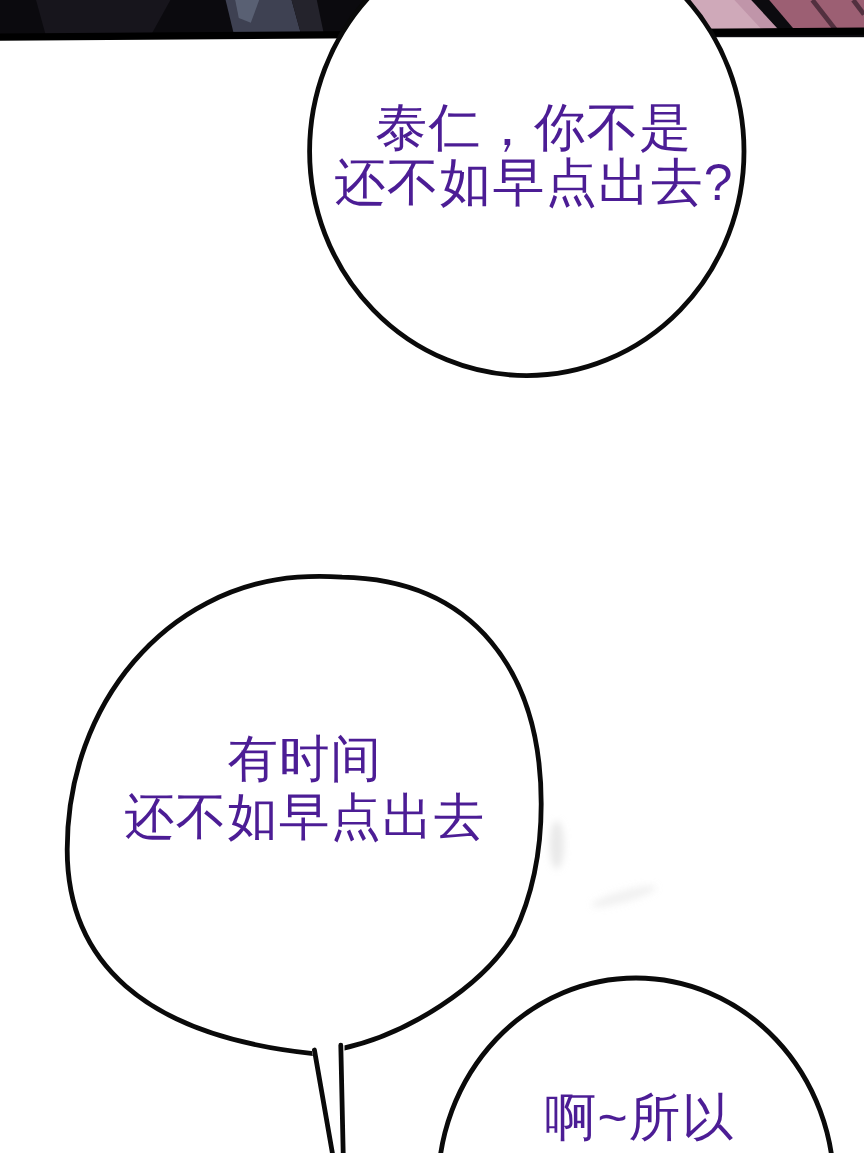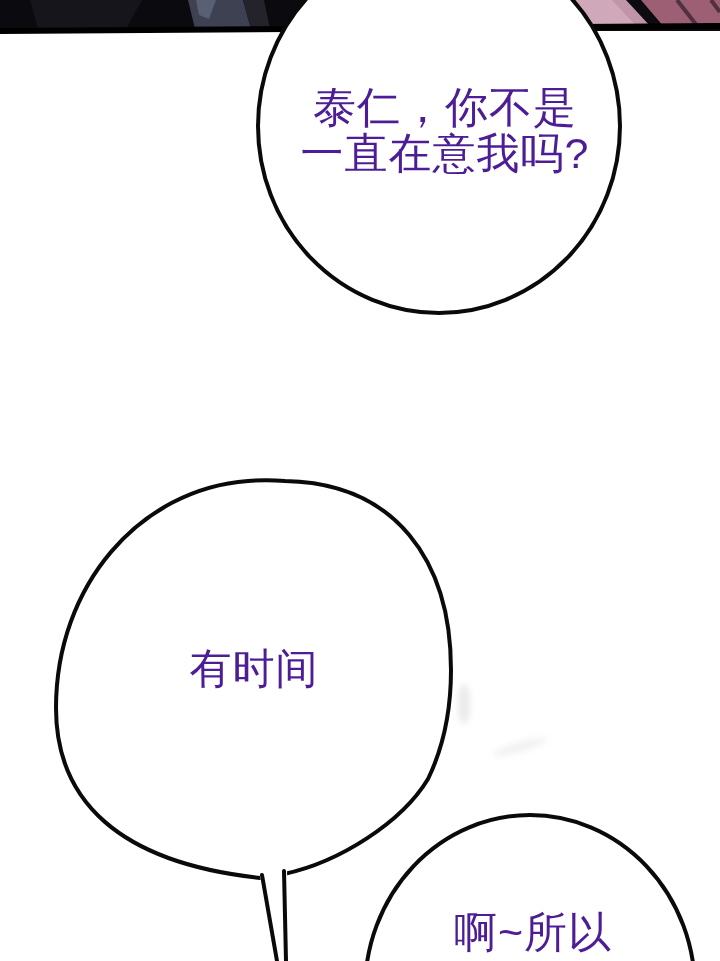--- a/index.html
+++ b/index.html
@@ -19,21 +19,21 @@
     font-weight:500;
     letter-spacing:1px;
     white-space:nowrap;
   }
   #top-bubble-text{
     left:235px;top:84px;width:420px;
     font-size:43px;line-height:46px;
   }
   #middle-bubble-text{
     left:44px;top:609px;width:420px;
-    font-size:42px;line-height:48px;margin-top:36px;
+    font-size:42px;line-height:48px;
   }
   #bottom-bubble-text{
     left:323px;top:908px;width:420px;
     font-size:43px;line-height:48px;
   }
   .line{display:block;}
 </style>
 </head>
 <body>
 
@@ -79,24 +79,25 @@
 
     <path d="M 259 871 L 287 866 L 288 961 L 276 961 Z" fill="#ffffff"></path>
     <path d="M 262 875 L 277 961" stroke="#0a0a0a" stroke-width="4" stroke-linecap="round" fill="none"></path>
     <path d="M 284 871 L 286 961" stroke="#0a0a0a" stroke-width="4" stroke-linecap="round" fill="none"></path>
 
     <ellipse cx="530" cy="990" rx="165" ry="175" fill="#ffffff" stroke="#0a0a0a" stroke-width="4"></ellipse>
   </svg>
 
   <div id="top-bubble-text" class="bubble-text">
     <span class="line">泰仁，你不是</span>
-    <span class="line">一直在意我吗?</span>
+    <span class="line">还不如早点出去?</span>
   </div>
 
   <div id="middle-bubble-text" class="bubble-text">
     <span class="line">有时间</span>
+    <span class="line">还不如早点出去</span>
   </div>
 
   <div id="bottom-bubble-text" class="bubble-text">
     <span class="line">啊~所以</span>
   </div>
 
 </div>
 
 </body></html>

